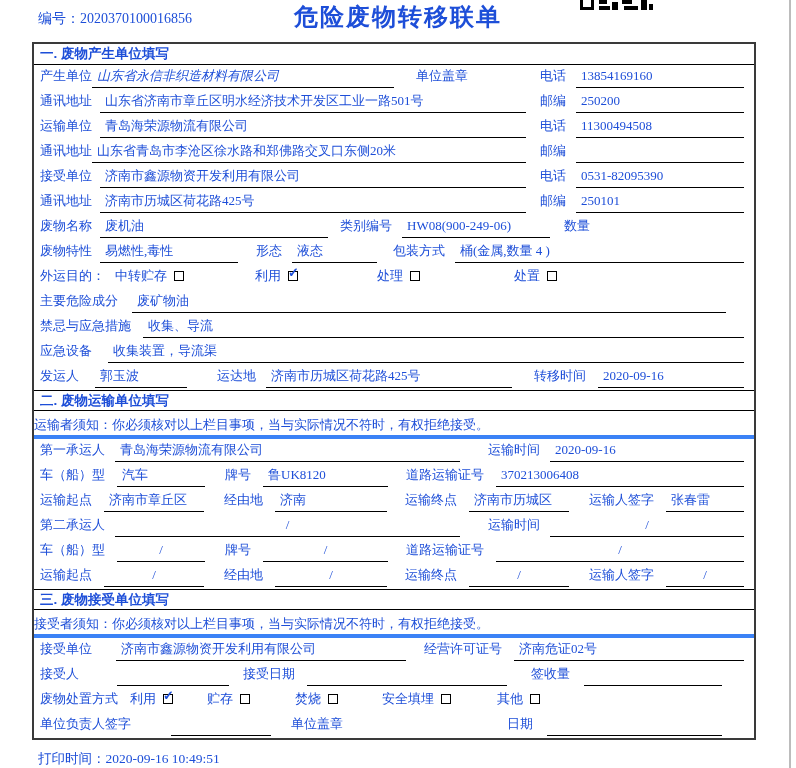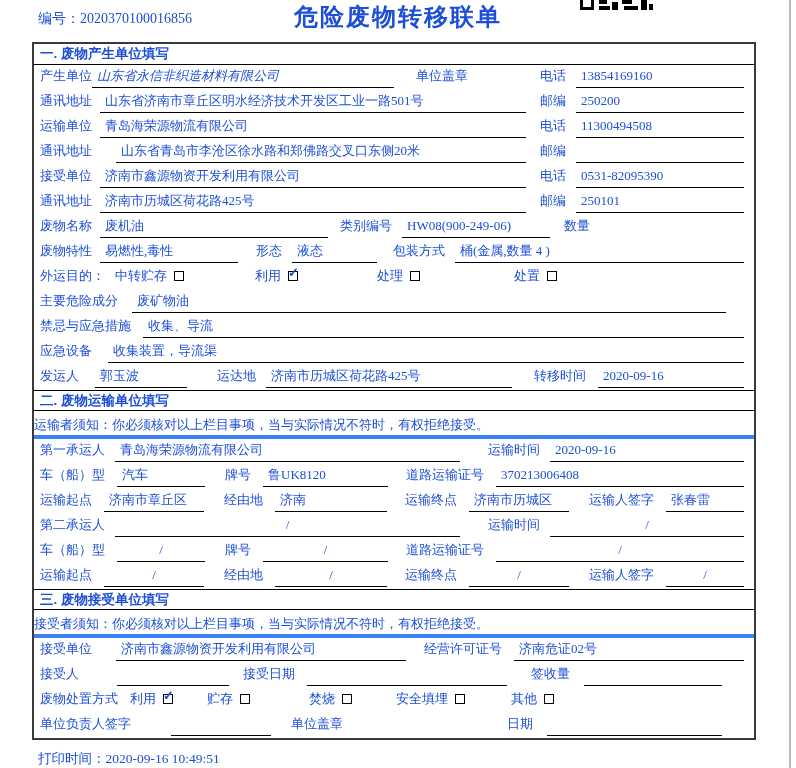--- a/index.html
+++ b/index.html
@@ -106,21 +106,21 @@
         <span class="lbl">运输单位</span>
         <span class="u f1" style="margin-left:8px;">青岛海荣源物流有限公司</span>
       </div>
       <span class="lbl">电话</span>
       <span class="u f1" style="margin-left:10px;">11300494508</span>
     </div>
 
     <div class="row">
       <div class="lgroup">
         <span class="lbl">通讯地址</span>
-        <span class="u f1" style="margin-left:24px;">山东省青岛市李沧区徐水路和郑佛路交叉口东侧20米</span>
+        <span class="u f1" style="margin-left:0;">山东省青岛市李沧区徐水路和郑佛路交叉口东侧20米</span>
       </div>
       <span class="lbl">邮编</span>
       <span class="u f1" style="margin-left:10px;">&nbsp;</span>
     </div>
 
     <div class="row">
       <div class="lgroup">
         <span class="lbl">接受单位</span>
         <span class="u f1" style="margin-left:8px;">济南市鑫源物资开发利用有限公司</span>
       </div>
@@ -271,21 +271,21 @@
     </div>
 
     <div class="row">
       <span class="lbl">废物处置方式</span>
       <span class="opt" style="margin-left:12px;">
         <span>利用</span><span class="cb checked"></span>
       </span>
       <span class="opt" style="margin-left:34px;">
         <span>贮存</span><span class="cb"></span>
       </span>
-      <span class="opt" style="margin-left:59px;">
+      <span class="opt" style="margin-left:45px;">
         <span>焚烧</span><span class="cb"></span>
       </span>
       <span class="opt" style="margin-left:44px;">
         <span>安全填埋</span><span class="cb"></span>
       </span>
       <span class="opt" style="margin-left:46px;">
         <span>其他</span><span class="cb"></span>
       </span>
     </div>
 

